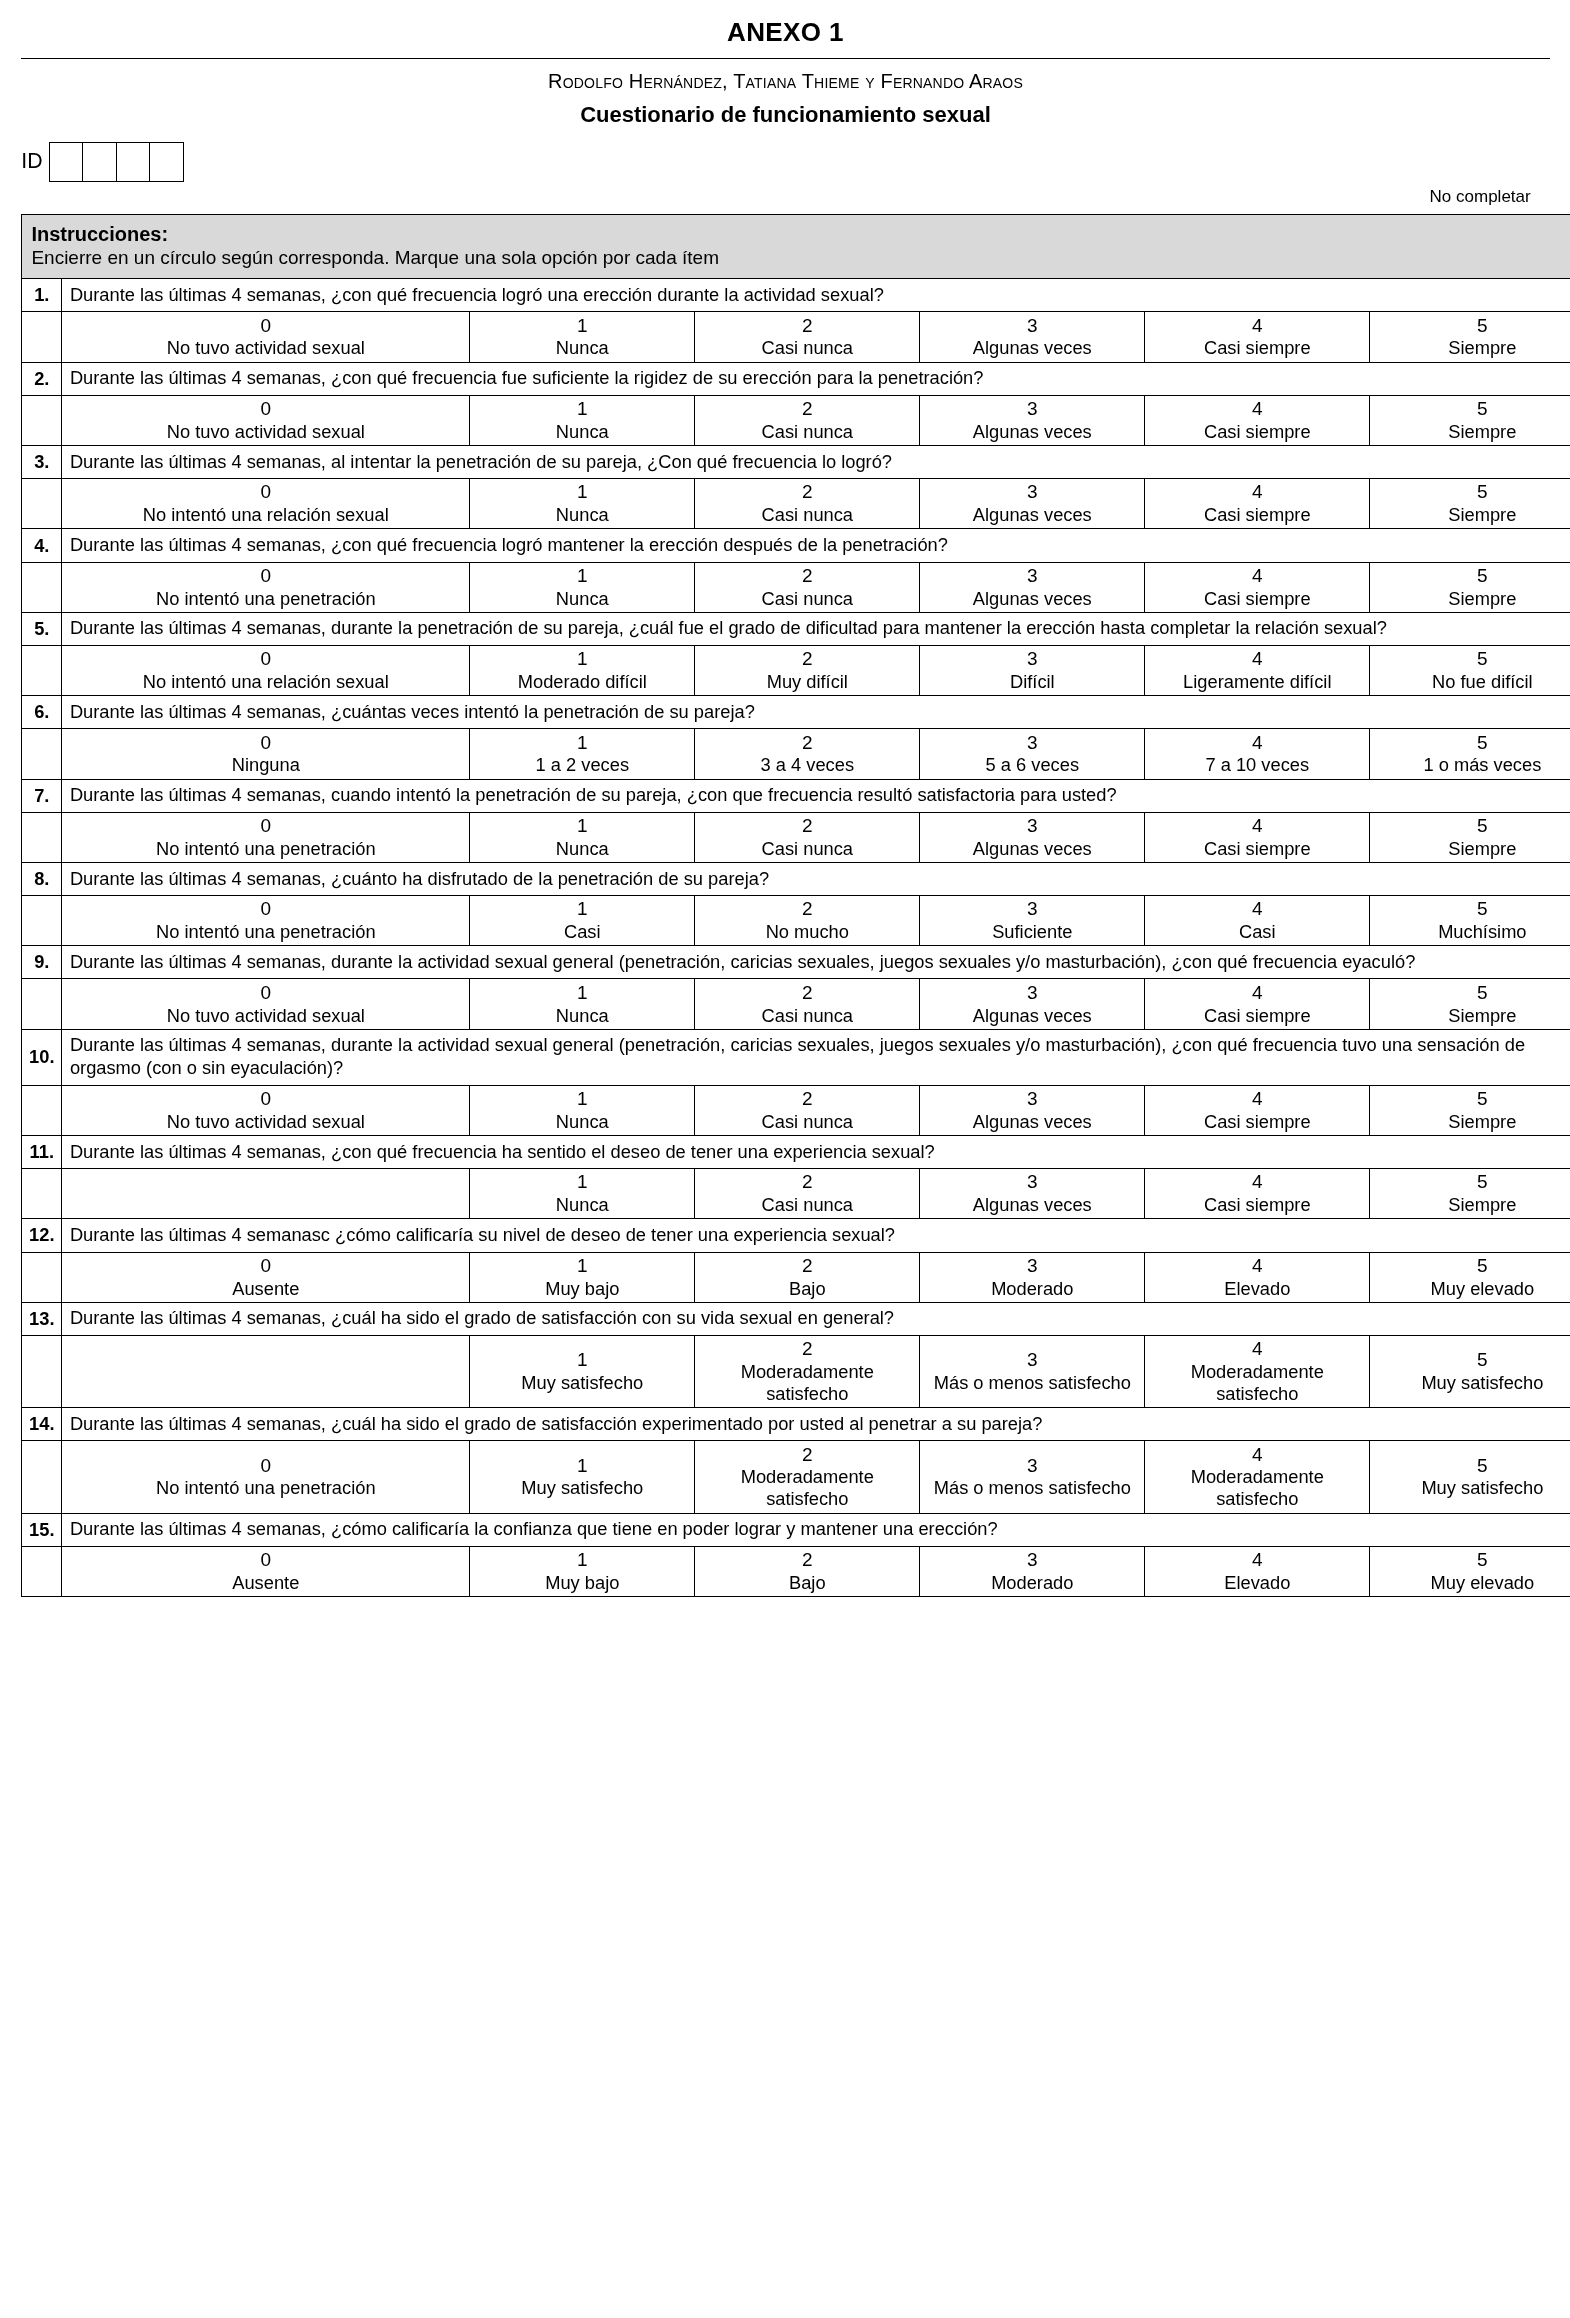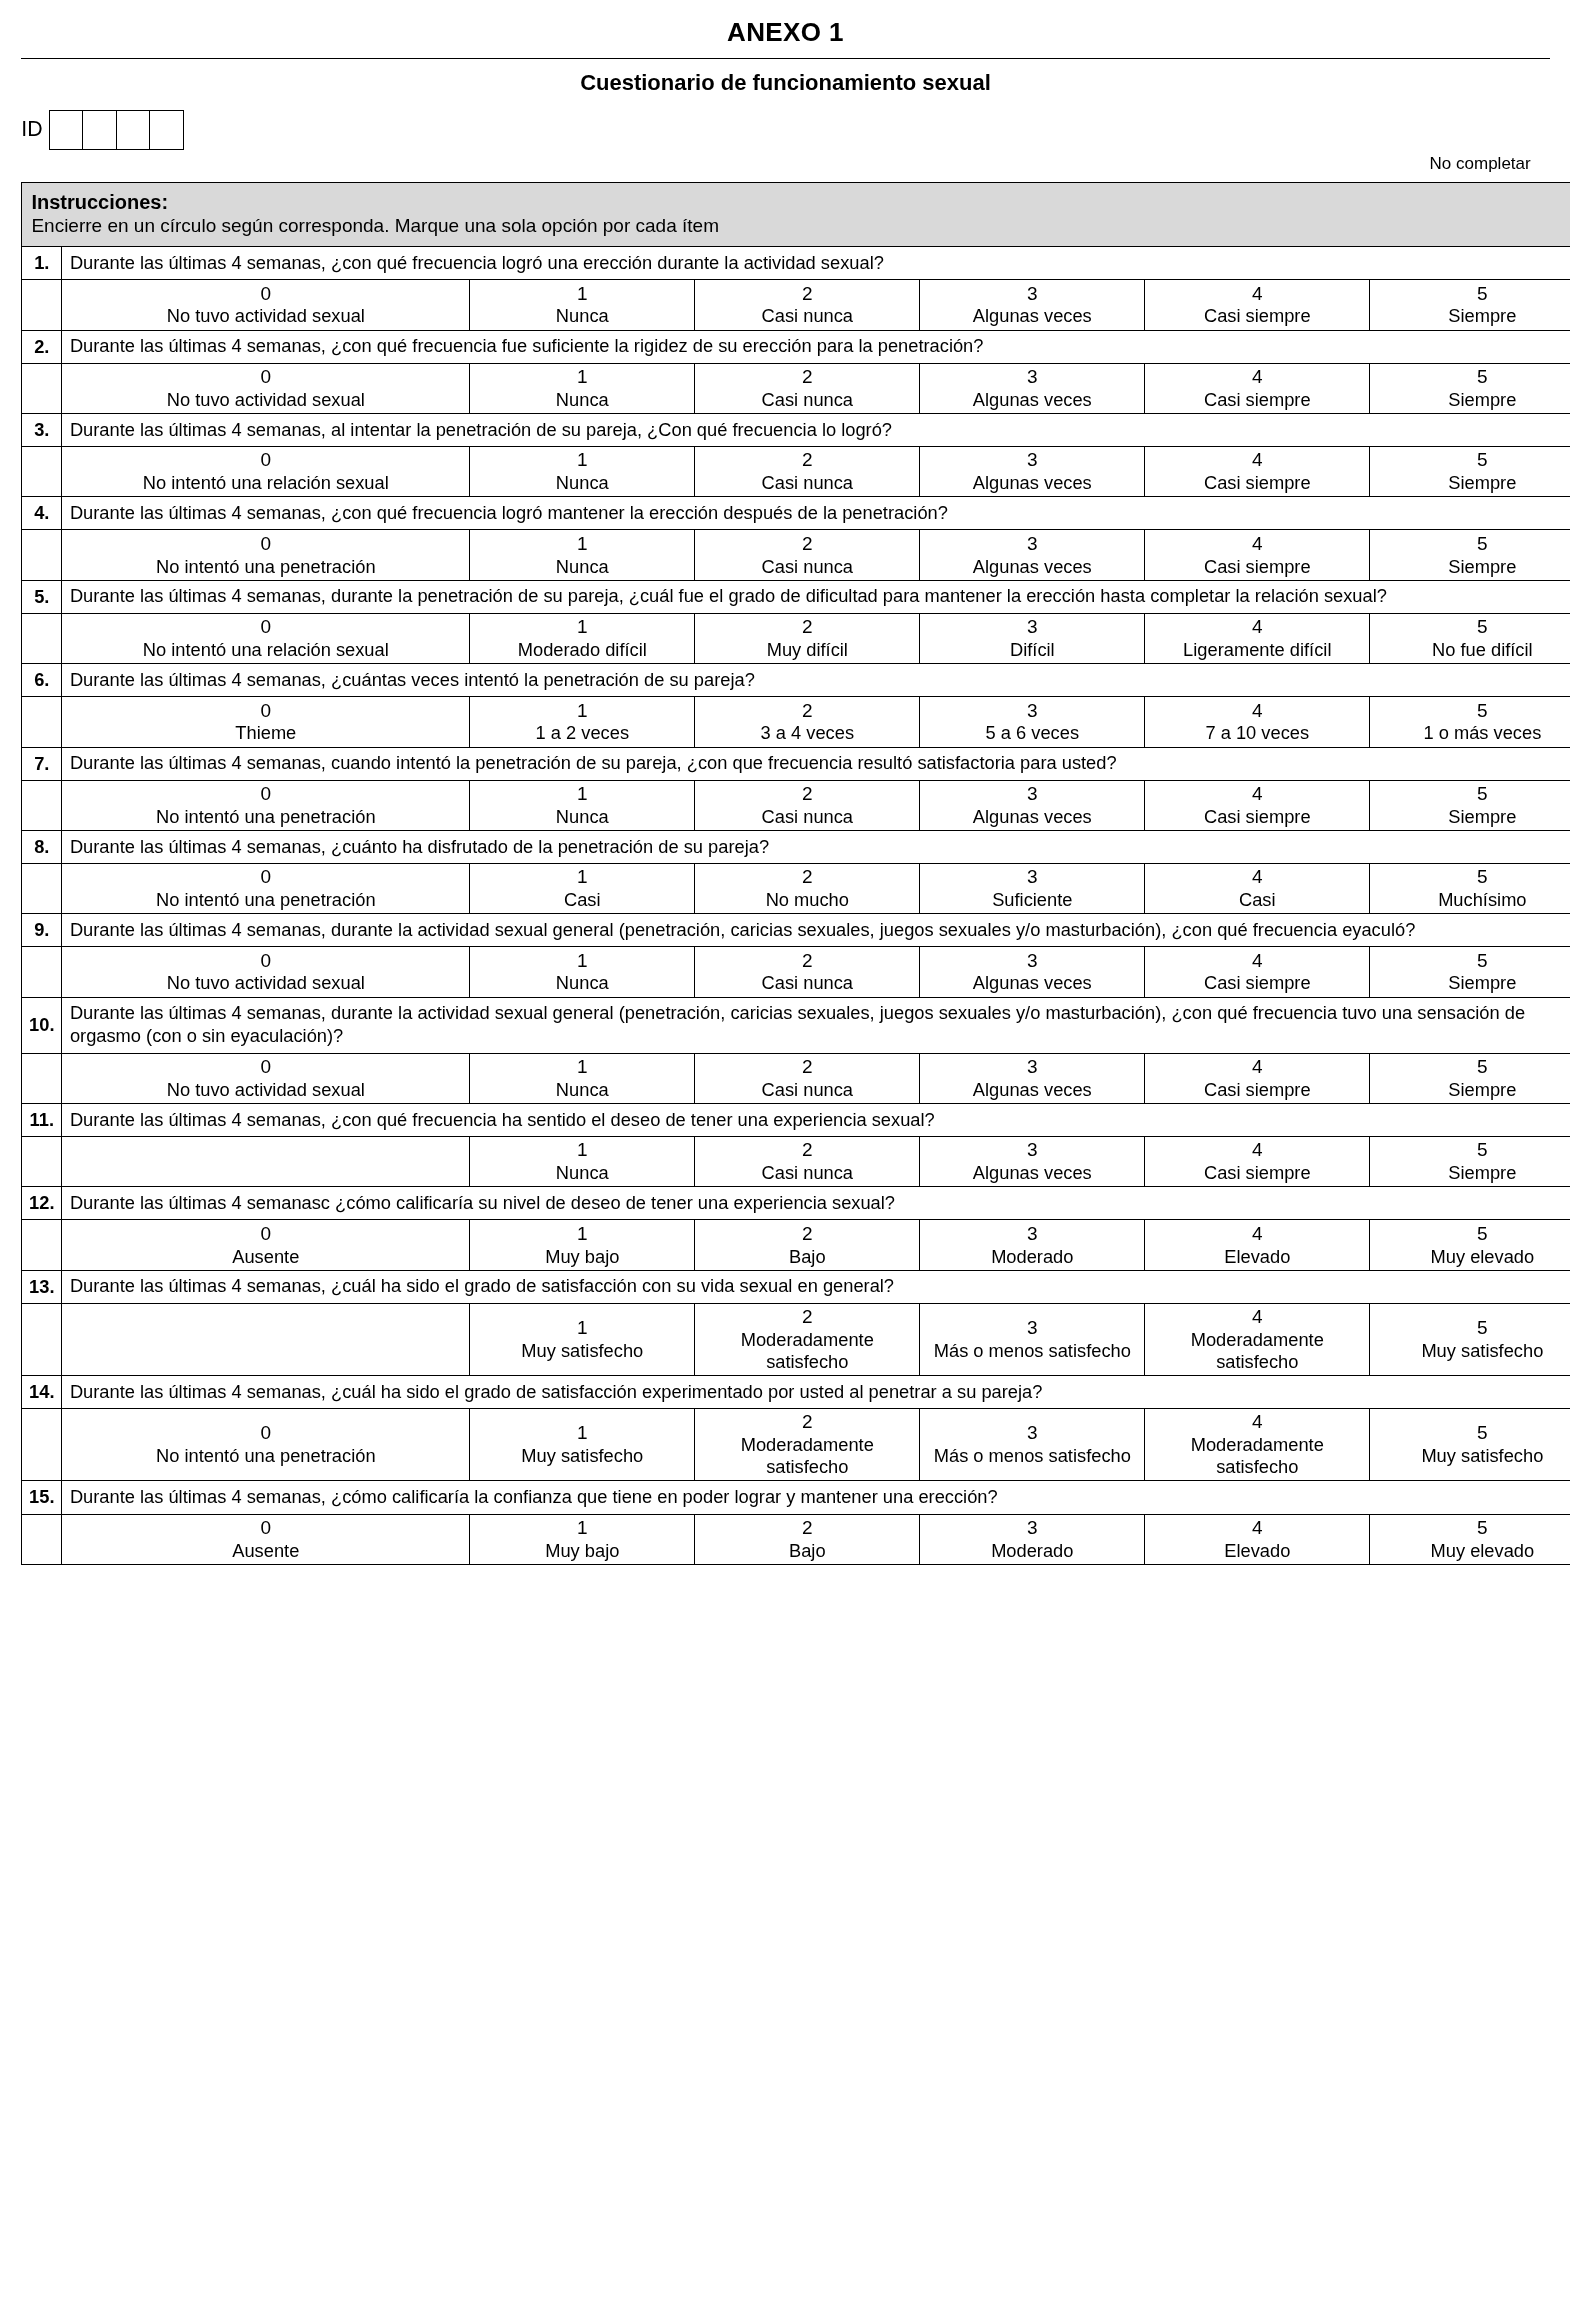--- a/index.html
+++ b/index.html
@@ -115,20 +115,21 @@
   col.c-o0 { width: 408px; }
   col.c-o { width: 225px; }
 </style>
 </head>
 <body>
 
 <div class="doc">
 
   <div class="anexo-title">ANEXO 1</div>
   <hr class="rule">
+  <div class="authors">Rodolfo Hernández, Tatiana Thieme y Fernando Araos</div>
   <div class="subtitle">Cuestionario de funcionamiento sexual</div>
 
   <div class="id-row">
     <span class="id-label">ID</span>
     <span class="id-boxes">
       <span class="id-box"></span>
       <span class="id-box"></span>
       <span class="id-box"></span>
       <span class="id-box"></span>
     </span>
@@ -308,21 +309,21 @@
           </td>
         </tr>
         <tr>
           <td class="num">6.</td>
           <td class="qtext" colspan="6">Durante las últimas 4 semanas, ¿cuántas veces intentó la penetración de su pareja?</td>
         </tr>
         <tr>
           <td class="blank"></td>
           <td class="opt opt0">
             <div class="opt-val">0</div>
-            <div class="opt-lbl">Thieme</div>
+            <div class="opt-lbl">Ninguna</div>
           </td>
           <td class="opt">
             <div class="opt-val">1</div>
             <div class="opt-lbl">1 a 2 veces</div>
           </td>
           <td class="opt">
             <div class="opt-val">2</div>
             <div class="opt-lbl">3 a 4 veces</div>
           </td>
           <td class="opt">

